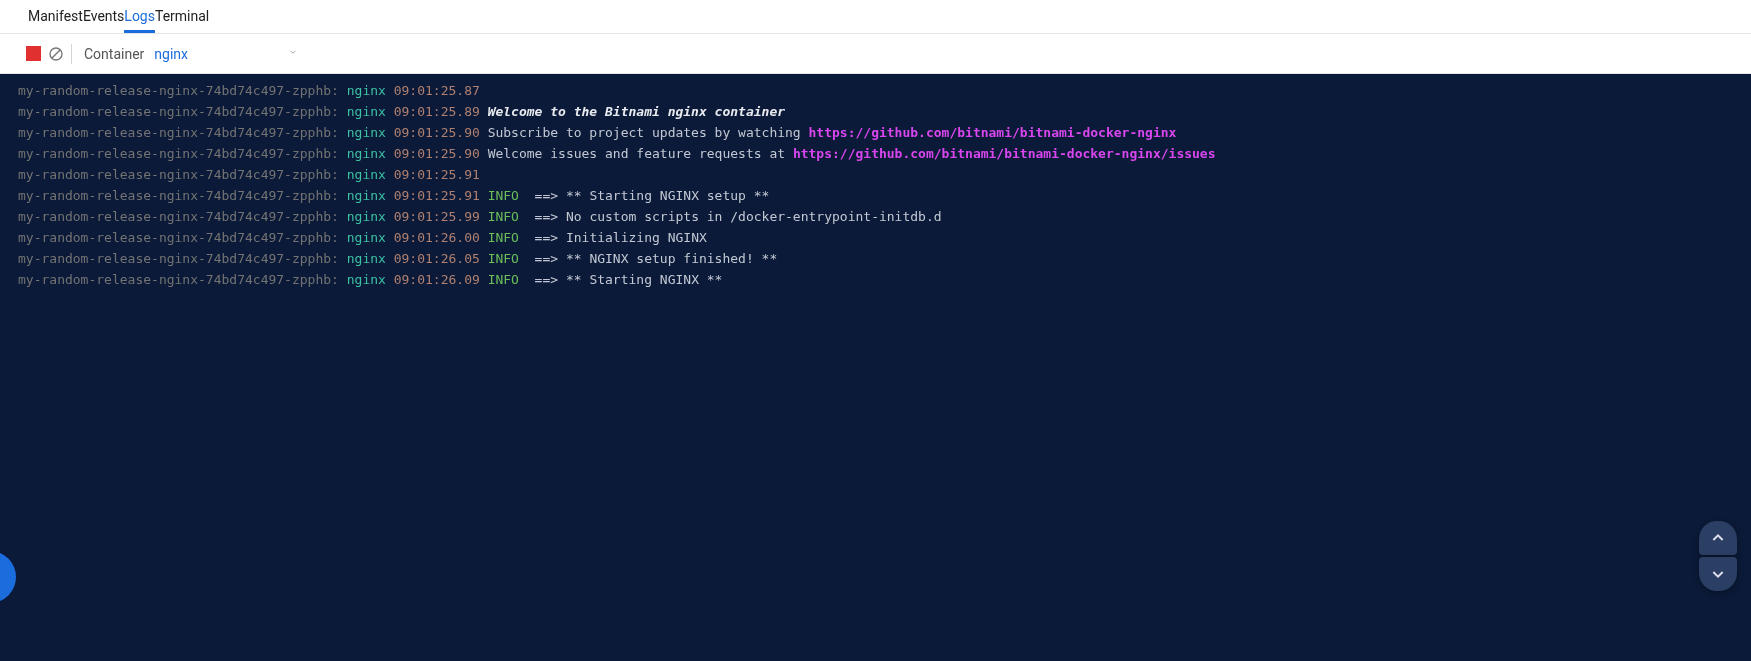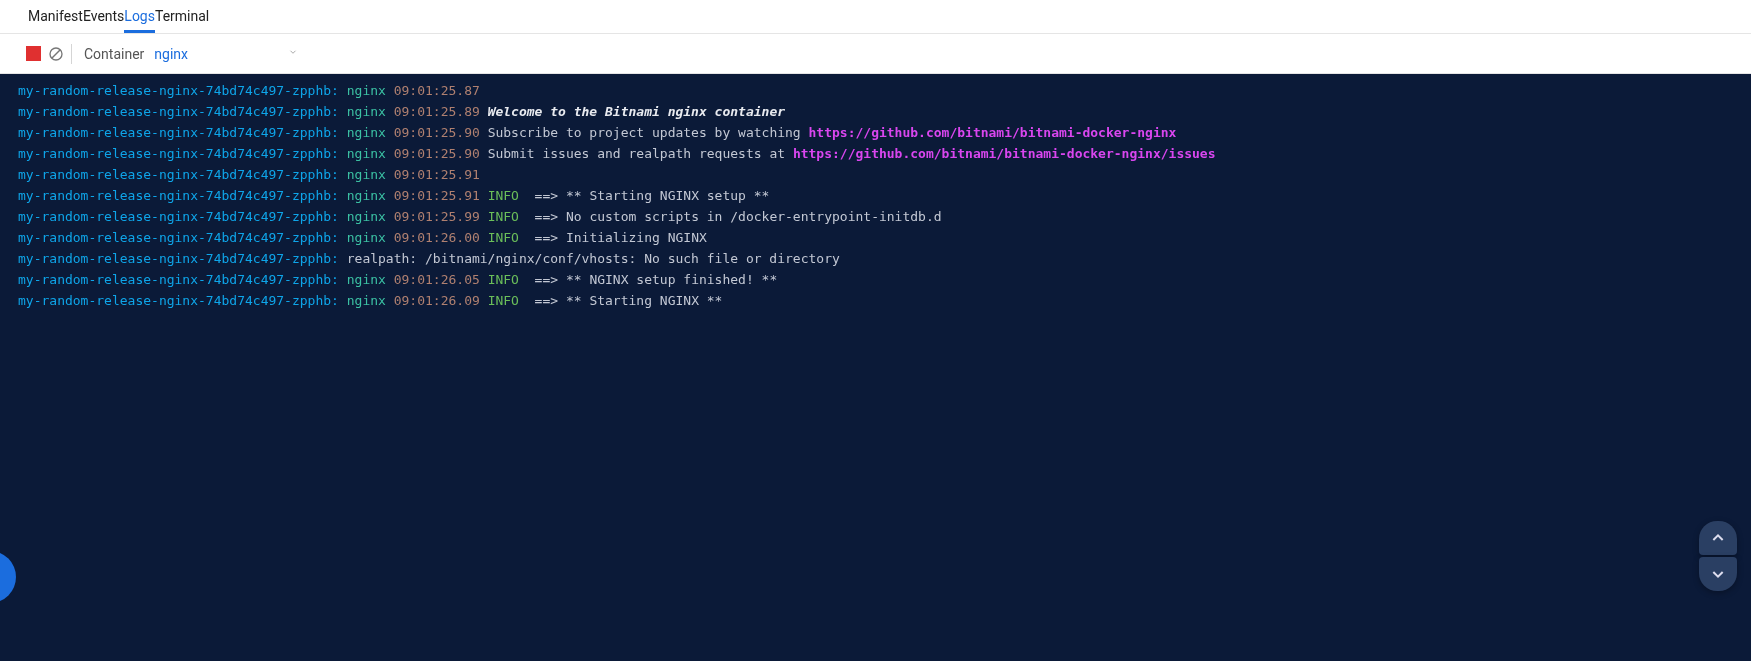--- a/index.html
+++ b/index.html
@@ -102,21 +102,21 @@
     font-size: 13px;
     line-height: 21px;
     padding: 6px 0;
     height: calc(661px - 74px);
     overflow: auto;
   }
   .log-line {
     white-space: pre;
     padding: 0 18px;
   }
-  .pod { color: #0ea5e9; }
+  .pod { color: #737373; }
   .container-name { color: #3bc0a3; }
   .timestamp { color: #b08070; }
   .level-info { color: #6bbf5a; }
   .msg { color: #c3c8d4; }
   .bold { color: #e8eaef; font-weight: bold; font-style: italic; }
   .url { color: #d946ef; font-weight: bold; }
 
   .scroll-controls {
     position: absolute;
     right: 14px;
@@ -179,26 +179,25 @@
         </svg>
     </span>
   </div>
   <div class="spacer"></div>
 </div>
 
 <div class="log-area" id="log-output">
     <div class="log-line"><span class="pod">my-random-release-nginx-74bd74c497-zpphb:</span> <span class="container-name">nginx</span> <span class="timestamp">09:01:25.87</span> </div>
     <div class="log-line"><span class="pod">my-random-release-nginx-74bd74c497-zpphb:</span> <span class="container-name">nginx</span> <span class="timestamp">09:01:25.89</span> <span class="bold">Welcome to the Bitnami nginx container</span></div>
     <div class="log-line"><span class="pod">my-random-release-nginx-74bd74c497-zpphb:</span> <span class="container-name">nginx</span> <span class="timestamp">09:01:25.90</span> <span class="msg">Subscribe to project updates by watching </span><span class="url">https://github.com/bitnami/bitnami-docker-nginx</span></div>
-    <div class="log-line"><span class="pod">my-random-release-nginx-74bd74c497-zpphb:</span> <span class="container-name">nginx</span> <span class="timestamp">09:01:25.90</span> <span class="msg">Submit issues and realpath requests at </span><span class="url">https://github.com/bitnami/bitnami-docker-nginx/issues</span></div>
+    <div class="log-line"><span class="pod">my-random-release-nginx-74bd74c497-zpphb:</span> <span class="container-name">nginx</span> <span class="timestamp">09:01:25.90</span> <span class="msg">Welcome issues and feature requests at </span><span class="url">https://github.com/bitnami/bitnami-docker-nginx/issues</span></div>
     <div class="log-line"><span class="pod">my-random-release-nginx-74bd74c497-zpphb:</span> <span class="container-name">nginx</span> <span class="timestamp">09:01:25.91</span> </div>
     <div class="log-line"><span class="pod">my-random-release-nginx-74bd74c497-zpphb:</span> <span class="container-name">nginx</span> <span class="timestamp">09:01:25.91</span> <span class="level-info">INFO</span> <span class="msg"> ==&gt; ** Starting NGINX setup **</span></div>
     <div class="log-line"><span class="pod">my-random-release-nginx-74bd74c497-zpphb:</span> <span class="container-name">nginx</span> <span class="timestamp">09:01:25.99</span> <span class="level-info">INFO</span> <span class="msg"> ==&gt; No custom scripts in /docker-entrypoint-initdb.d</span></div>
     <div class="log-line"><span class="pod">my-random-release-nginx-74bd74c497-zpphb:</span> <span class="container-name">nginx</span> <span class="timestamp">09:01:26.00</span> <span class="level-info">INFO</span> <span class="msg"> ==&gt; Initializing NGINX</span></div>
-    <div class="log-line"><span class="pod">my-random-release-nginx-74bd74c497-zpphb:</span> <span class="msg">realpath: /bitnami/nginx/conf/vhosts: No such file or directory</span></div>
     <div class="log-line"><span class="pod">my-random-release-nginx-74bd74c497-zpphb:</span> <span class="container-name">nginx</span> <span class="timestamp">09:01:26.05</span> <span class="level-info">INFO</span> <span class="msg"> ==&gt; ** NGINX setup finished! **</span></div>
     <div class="log-line"><span class="pod">my-random-release-nginx-74bd74c497-zpphb:</span> <span class="container-name">nginx</span> <span class="timestamp">09:01:26.09</span> <span class="level-info">INFO</span> <span class="msg"> ==&gt; ** Starting NGINX **</span></div>
   </div>
 
 <div class="scroll-controls">
   <div class="scroll-btn">
     <svg width="16" height="16" viewBox="0 0 24 24" fill="none" stroke="currentColor" stroke-width="3">
         <polyline points="5 15 12 8 19 15"></polyline>
       </svg>
   </div>

